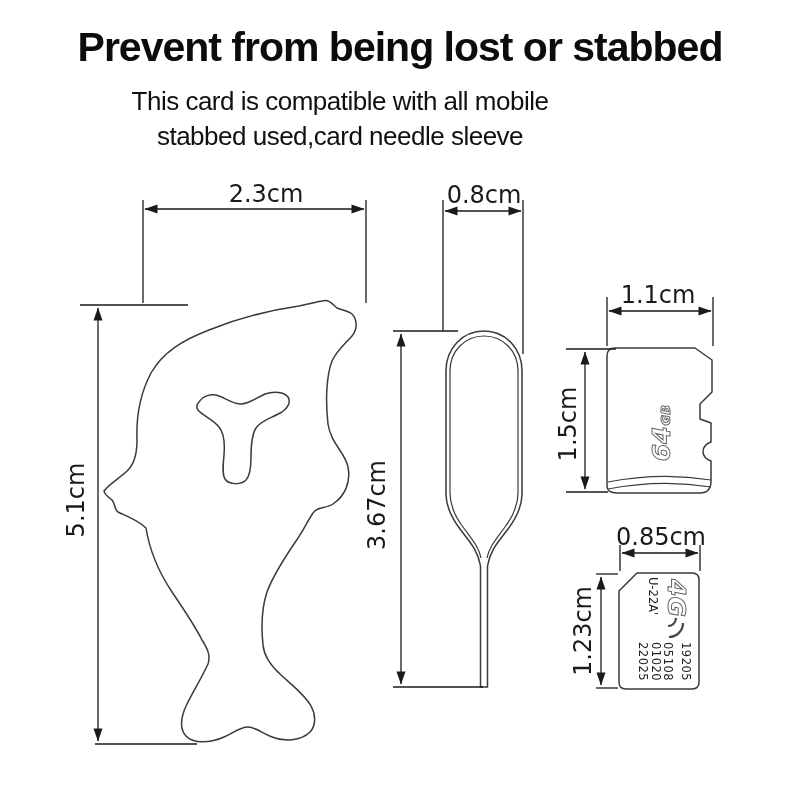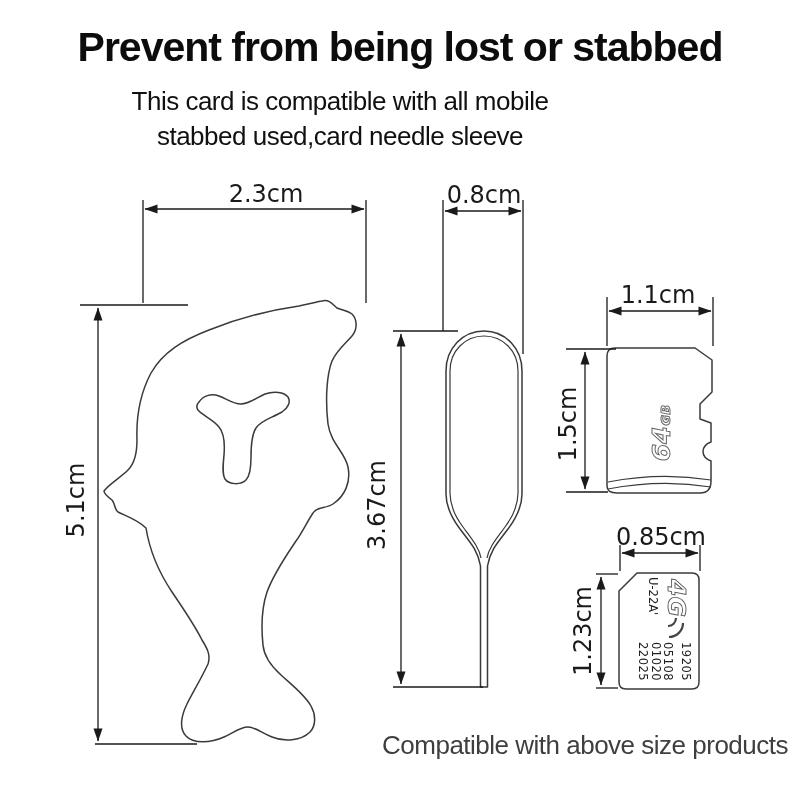--- a/index.html
+++ b/index.html
@@ -195,14 +195,13 @@
     </g>
 
     <g>
       <line class="dim" x1="596" y1="574" x2="618" y2="574"></line>
       <line class="dim" x1="596" y1="688" x2="618" y2="688"></line>
       <line class="dim dim-arrow" x1="601" y1="577" x2="601" y2="685"></line>
       <text class="dim-label" transform="rotate(-90 583 631)" x="583" y="639" text-anchor="middle">1.23cm</text>
     </g>
   </svg>
 
-  <div class="footer-note">Compatible with above size products</div>
 </div>
 
 </body></html>

